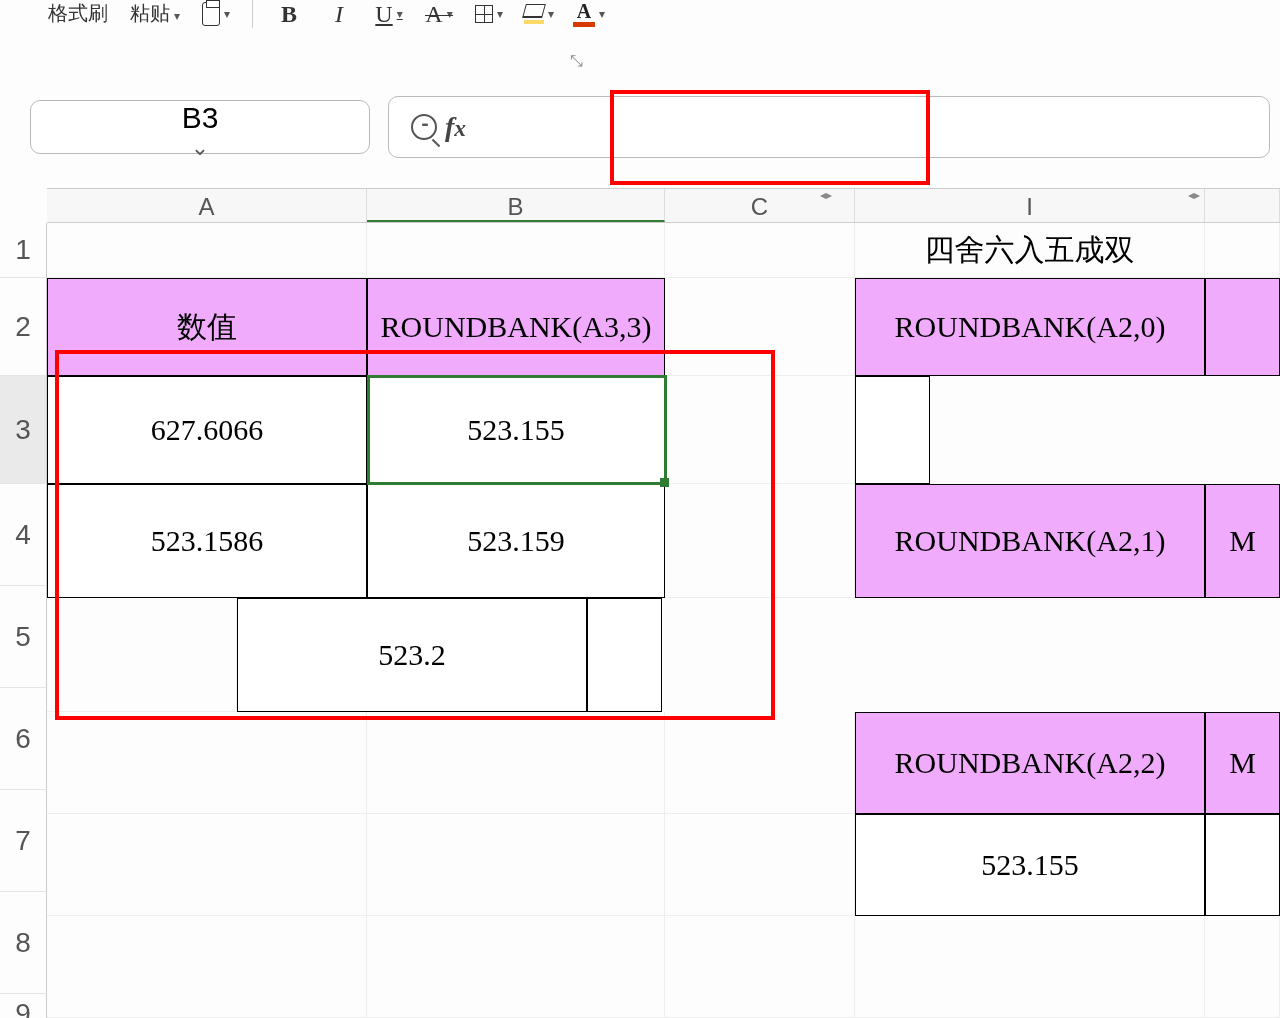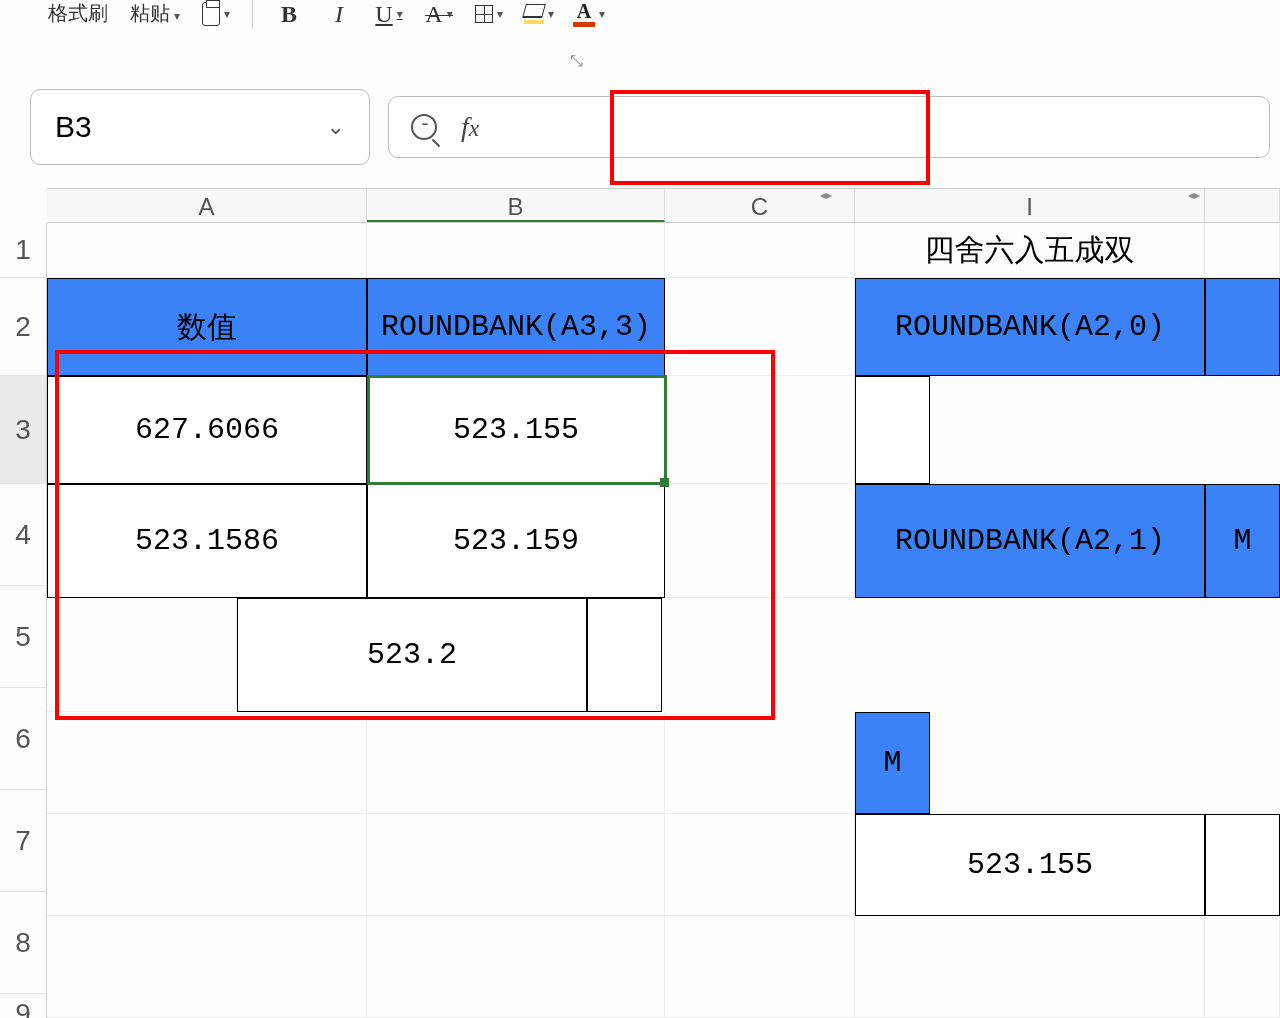--- a/index.html
+++ b/index.html
@@ -20,23 +20,23 @@
   .fillbtn .bar { width:20px; height:4px; background:#ffd966; margin-top:2px; }
   .fontcolor { display:flex; flex-direction:column; align-items:center; }
   .fontcolor .A { font-size:20px; font-weight:bold; color:#222; line-height:1; }
   .fontcolor .bar { width:22px; height:5px; background:#d83b01; margin-top:1px; }
   .paste-ico { width:22px; height:24px; border:1px solid #333; border-radius:3px; position:relative; }
   .paste-ico::before { content:''; position:absolute; left:3px; top:-3px; width:12px; height:6px; border:1px solid #333; background:#fff; }
   .dialog-launcher { position:absolute; top:52px; left:570px; font-size:16px; color:#888; }
 
   
   .barrow { position: absolute; top: 95px; left: 30px; right: 10px; height: 64px; display: flex; gap: 18px; align-items: center; }
-  .namebox { width: 340px; height: 76px; border: 1px solid #bbb; border-radius: 10px; display: flex; align-items: center; justify-content: space-between; padding: 0 24px; font-size: 30px; background:#fff; }
+  .namebox { width: 340px; height: 54px; border: 1px solid #bbb; border-radius: 10px; display: flex; align-items: center; justify-content: space-between; padding: 0 24px; font-size: 30px; background:#fff;flex-direction:column; }
   .namebox .chev { font-size: 22px; color: #555; }
-  .fx-area { flex: 1; height: 62px; border: 1px solid #bbb; border-radius: 10px; display: flex; align-items: center; gap: 24px; padding: 16px 22px; font-size: 30px; font-family: "SimSun","Courier New",monospace; background:#fff; }
+  .fx-area { flex: 1; height: 62px; border: 1px solid #bbb; border-radius: 10px; display: flex; align-items: center; gap: 8px; padding: 16px 22px; font-size: 30px; font-family: "SimSun","Courier New",monospace; background:#fff;font-weight:bold; }
   .fx-area .zoom { width:26px; height:26px; border:2px solid #555; border-radius:50%; position:relative; }
   .fx-area .zoom::after { content:''; position:absolute; right:-6px; bottom:-6px; width:10px; height:2px; background:#555; transform:rotate(45deg); }
   .fx-area .zoom::before { content:'-'; position:absolute; left:6px; top:-3px; color:#555; font-size:20px; }
   .fx-area .fx { font-style: italic; font-family: "Times New Roman", serif; font-size: 28px; color:#444; }
 
   
   .colhdr { position:absolute; top:188px; left:47px; right:0; height:35px; display:flex; border-top:1px solid #ccc; border-bottom:1px solid #ccc; background:#f7f7f7; }
   .colhdr .ch { text-align:center; font-size:24px; color:#555; border-right:1px solid #ddd; line-height:35px; }
   .ch-A { width:320px; }
   .ch-B { width:298px; border-bottom:2px solid #2e7d32; }
@@ -51,33 +51,33 @@
   .rh { height:102px; text-align:center; font-size:28px; color:#555; border-bottom:1px solid #e5e5e5; border-right:1px solid #ccc; display:flex; align-items:center; justify-content:center; }
   .rh1 { height:55px; }
   .rh2 { height:98px; }
   .rh3 { height:108px; background:#eaeaea; }
   .rh4, .rh5 { height:102px; }
   .rh6, .rh7 { height:102px; }
   .rh8 { height:102px; }
   .rh9 { height:40px; }
 
   
-  .grid { position:absolute; top:223px; left:47px; right:0; bottom:0; font-family: Liberation Mono, monospace; }
+  .grid { position:absolute; top:223px; left:47px; right:0; bottom:0; font-family: Liberation Serif, serif; }
   .row { display:flex; }
   .cell { border-right:1px solid #eee; border-bottom:1px solid #eee; display:flex; align-items:center; justify-content:center; font-size:30px; color:#000; }
   .cA { width:320px; } .cB { width:298px; } .cC { width:190px; } .cI { width:350px; } .cJ { width:75px; }
 
   .r1 .cell { height:55px; }
   .r2 .cell { height:98px; }
   .r3 .cell { height:108px; }
   .r4 .cell, .r5 .cell { height:114px; }
   .r6 .cell, .r7 .cell { height:102px; }
   .r8 .cell { height:102px; }
 
-  .hdrcell { background:#3b82f6; border:1.5px solid #000 !important; }
+  .hdrcell { background:#f0abfc; border:1.5px solid #000 !important; }
   .boxcell { border:1.5px solid #000 !important; background:#fff; }
   .title-text { font-size:30px; }
 
   
   .active-outline { position:absolute; border:3px solid #2e7d32; left:367px; top:375px; width:300px; height:110px; pointer-events:none; z-index:5; }
   .active-outline .handle { position:absolute; right:-5px; bottom:-5px; width:9px; height:9px; background:#2e7d32; }
 
   
   .redbox1 { position:absolute; border:4px solid #ff0000; left:610px; top:90px; width:320px; height:95px; z-index:20; pointer-events:none; }
   .redbox2 { position:absolute; border:4px solid #ff0000; left:55px; top:350px; width:720px; height:370px; z-index:20; pointer-events:none; }
@@ -177,20 +177,21 @@
   </div>
   <div class="row r5">
     <div class="cell cC"></div>
     <div class="cell cI boxcell">523.2</div>
     <div class="cell cJ boxcell"></div>
   </div>
   <div class="row r6">
     <div class="cell cA"></div>
     <div class="cell cB"></div>
     <div class="cell cC"></div>
+    <div class="cell cI hdrcell">ROUNDBANK(A2,2)</div>
     <div class="cell cJ hdrcell">M</div>
   </div>
   <div class="row r7">
     <div class="cell cA"></div>
     <div class="cell cB"></div>
     <div class="cell cC"></div>
     <div class="cell cI boxcell">523.155</div>
     <div class="cell cJ boxcell"></div>
   </div>
   <div class="row r8">

